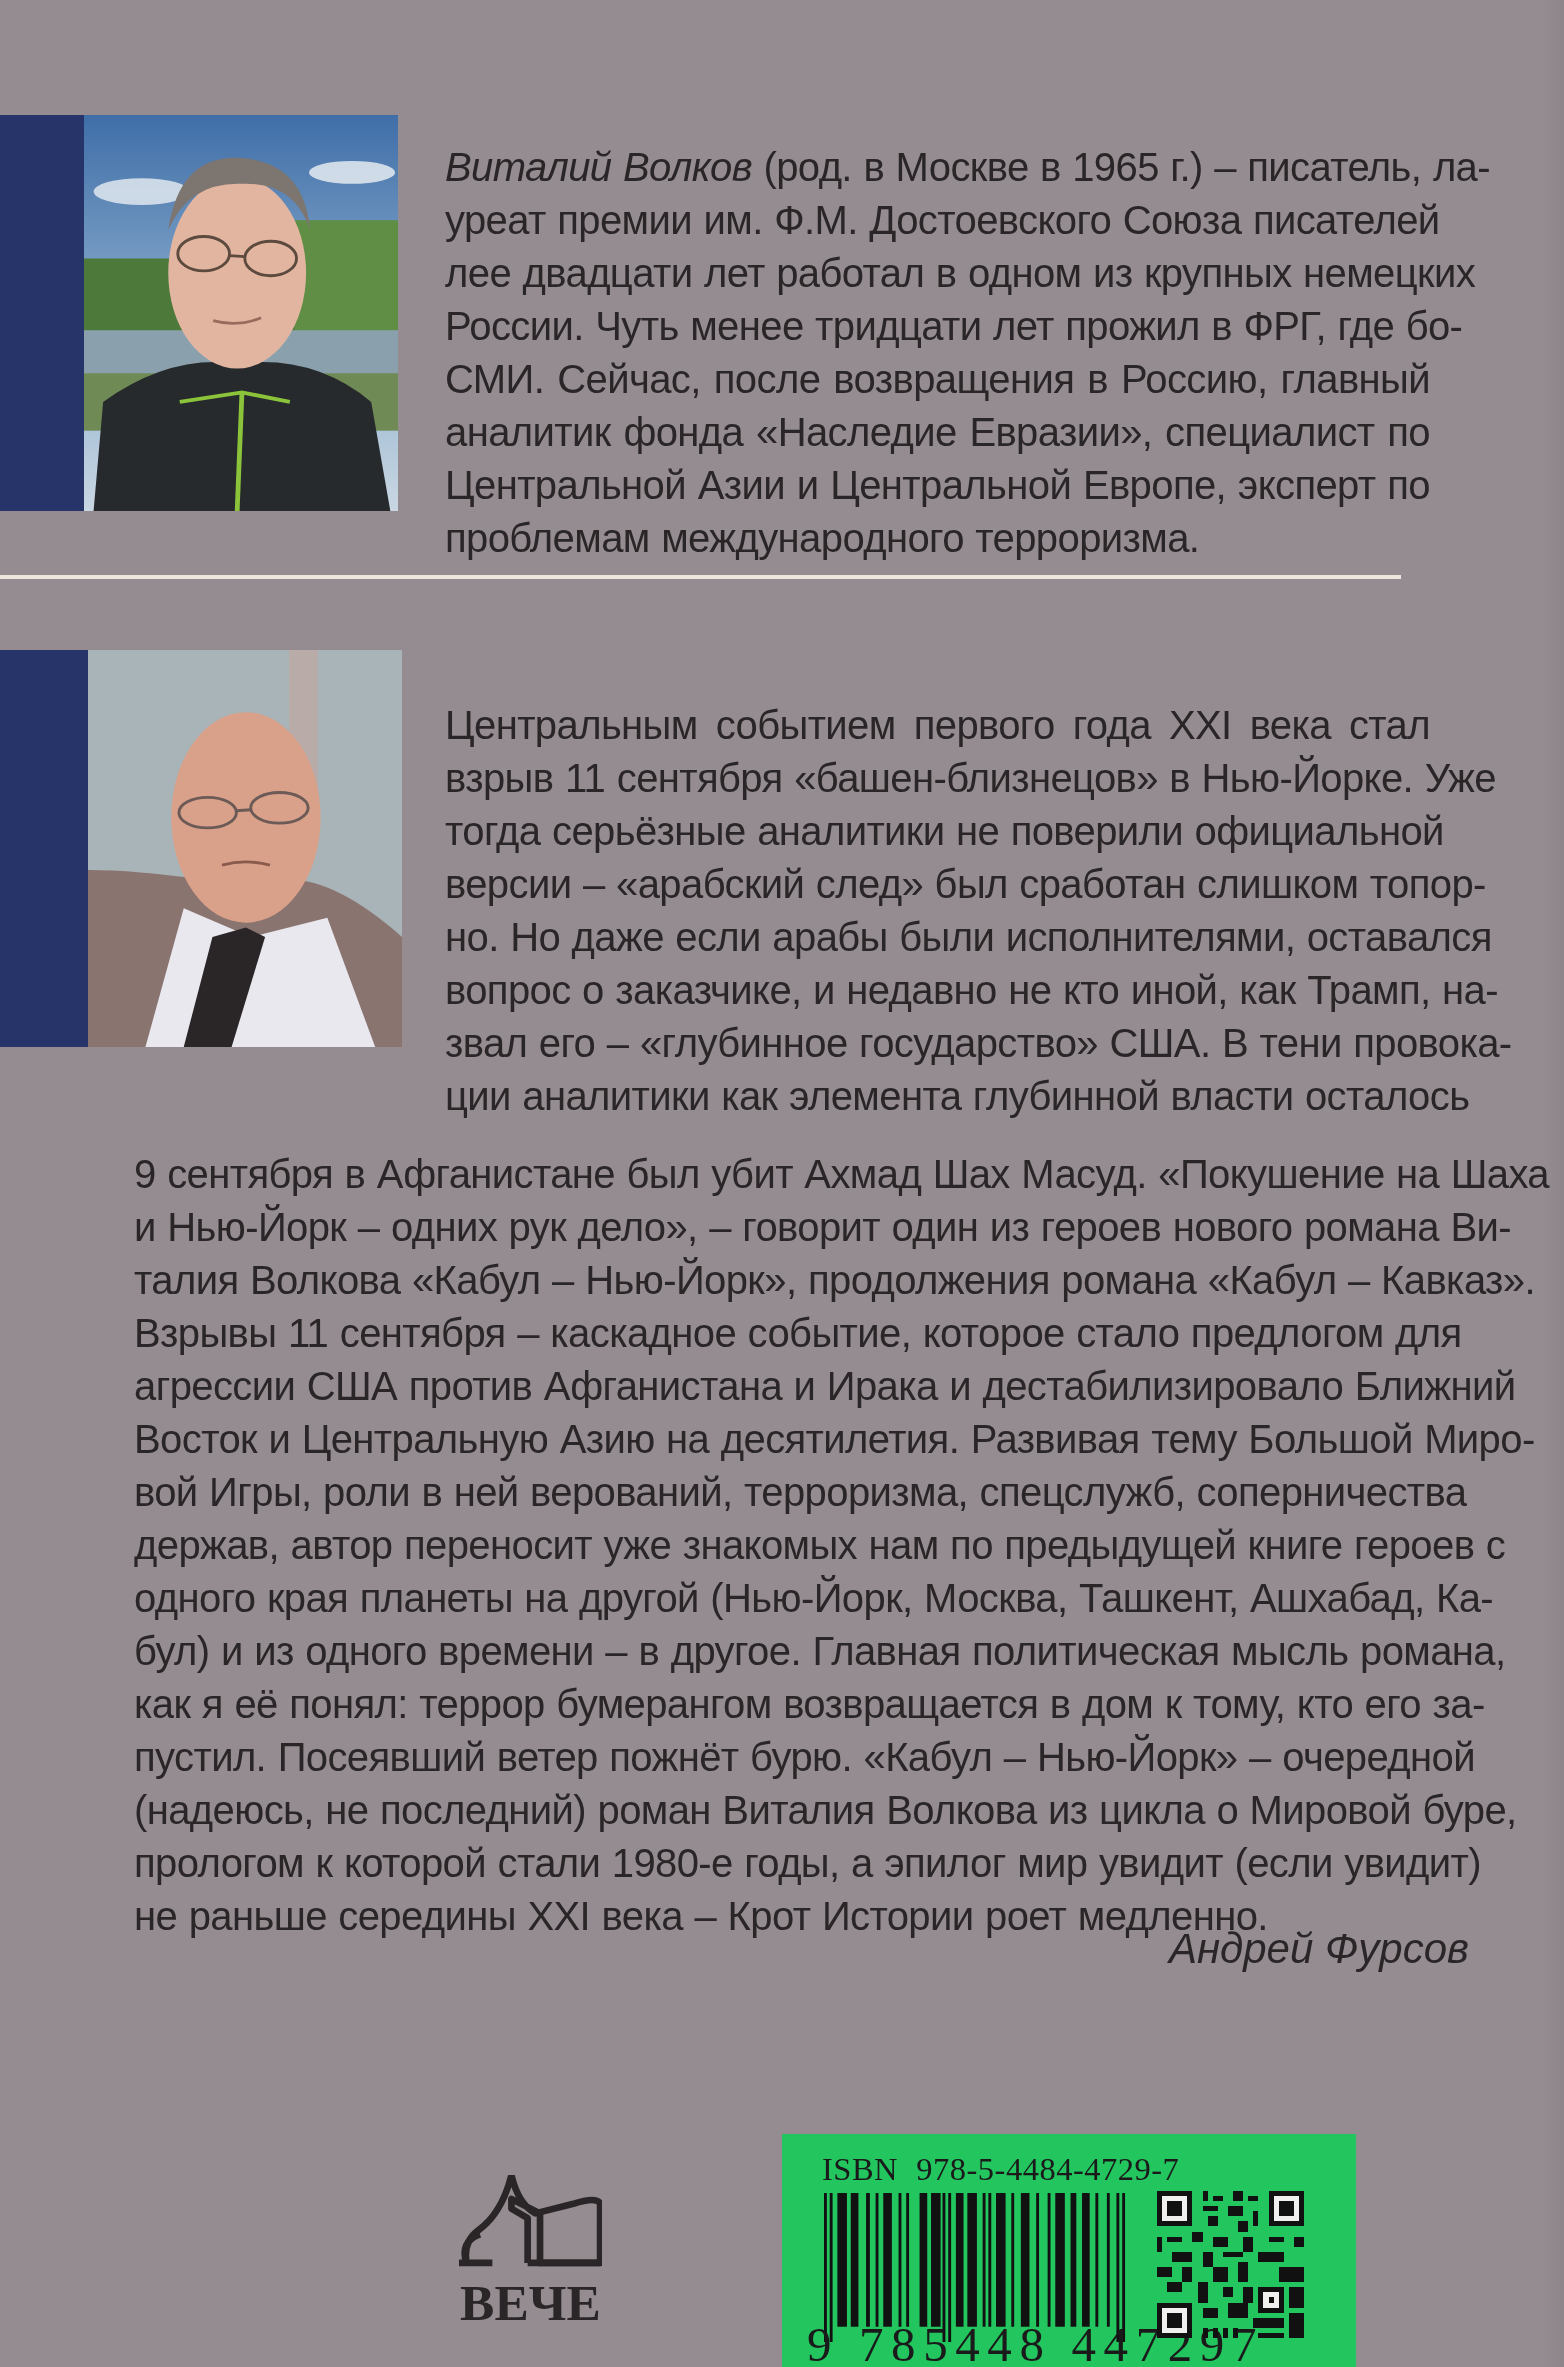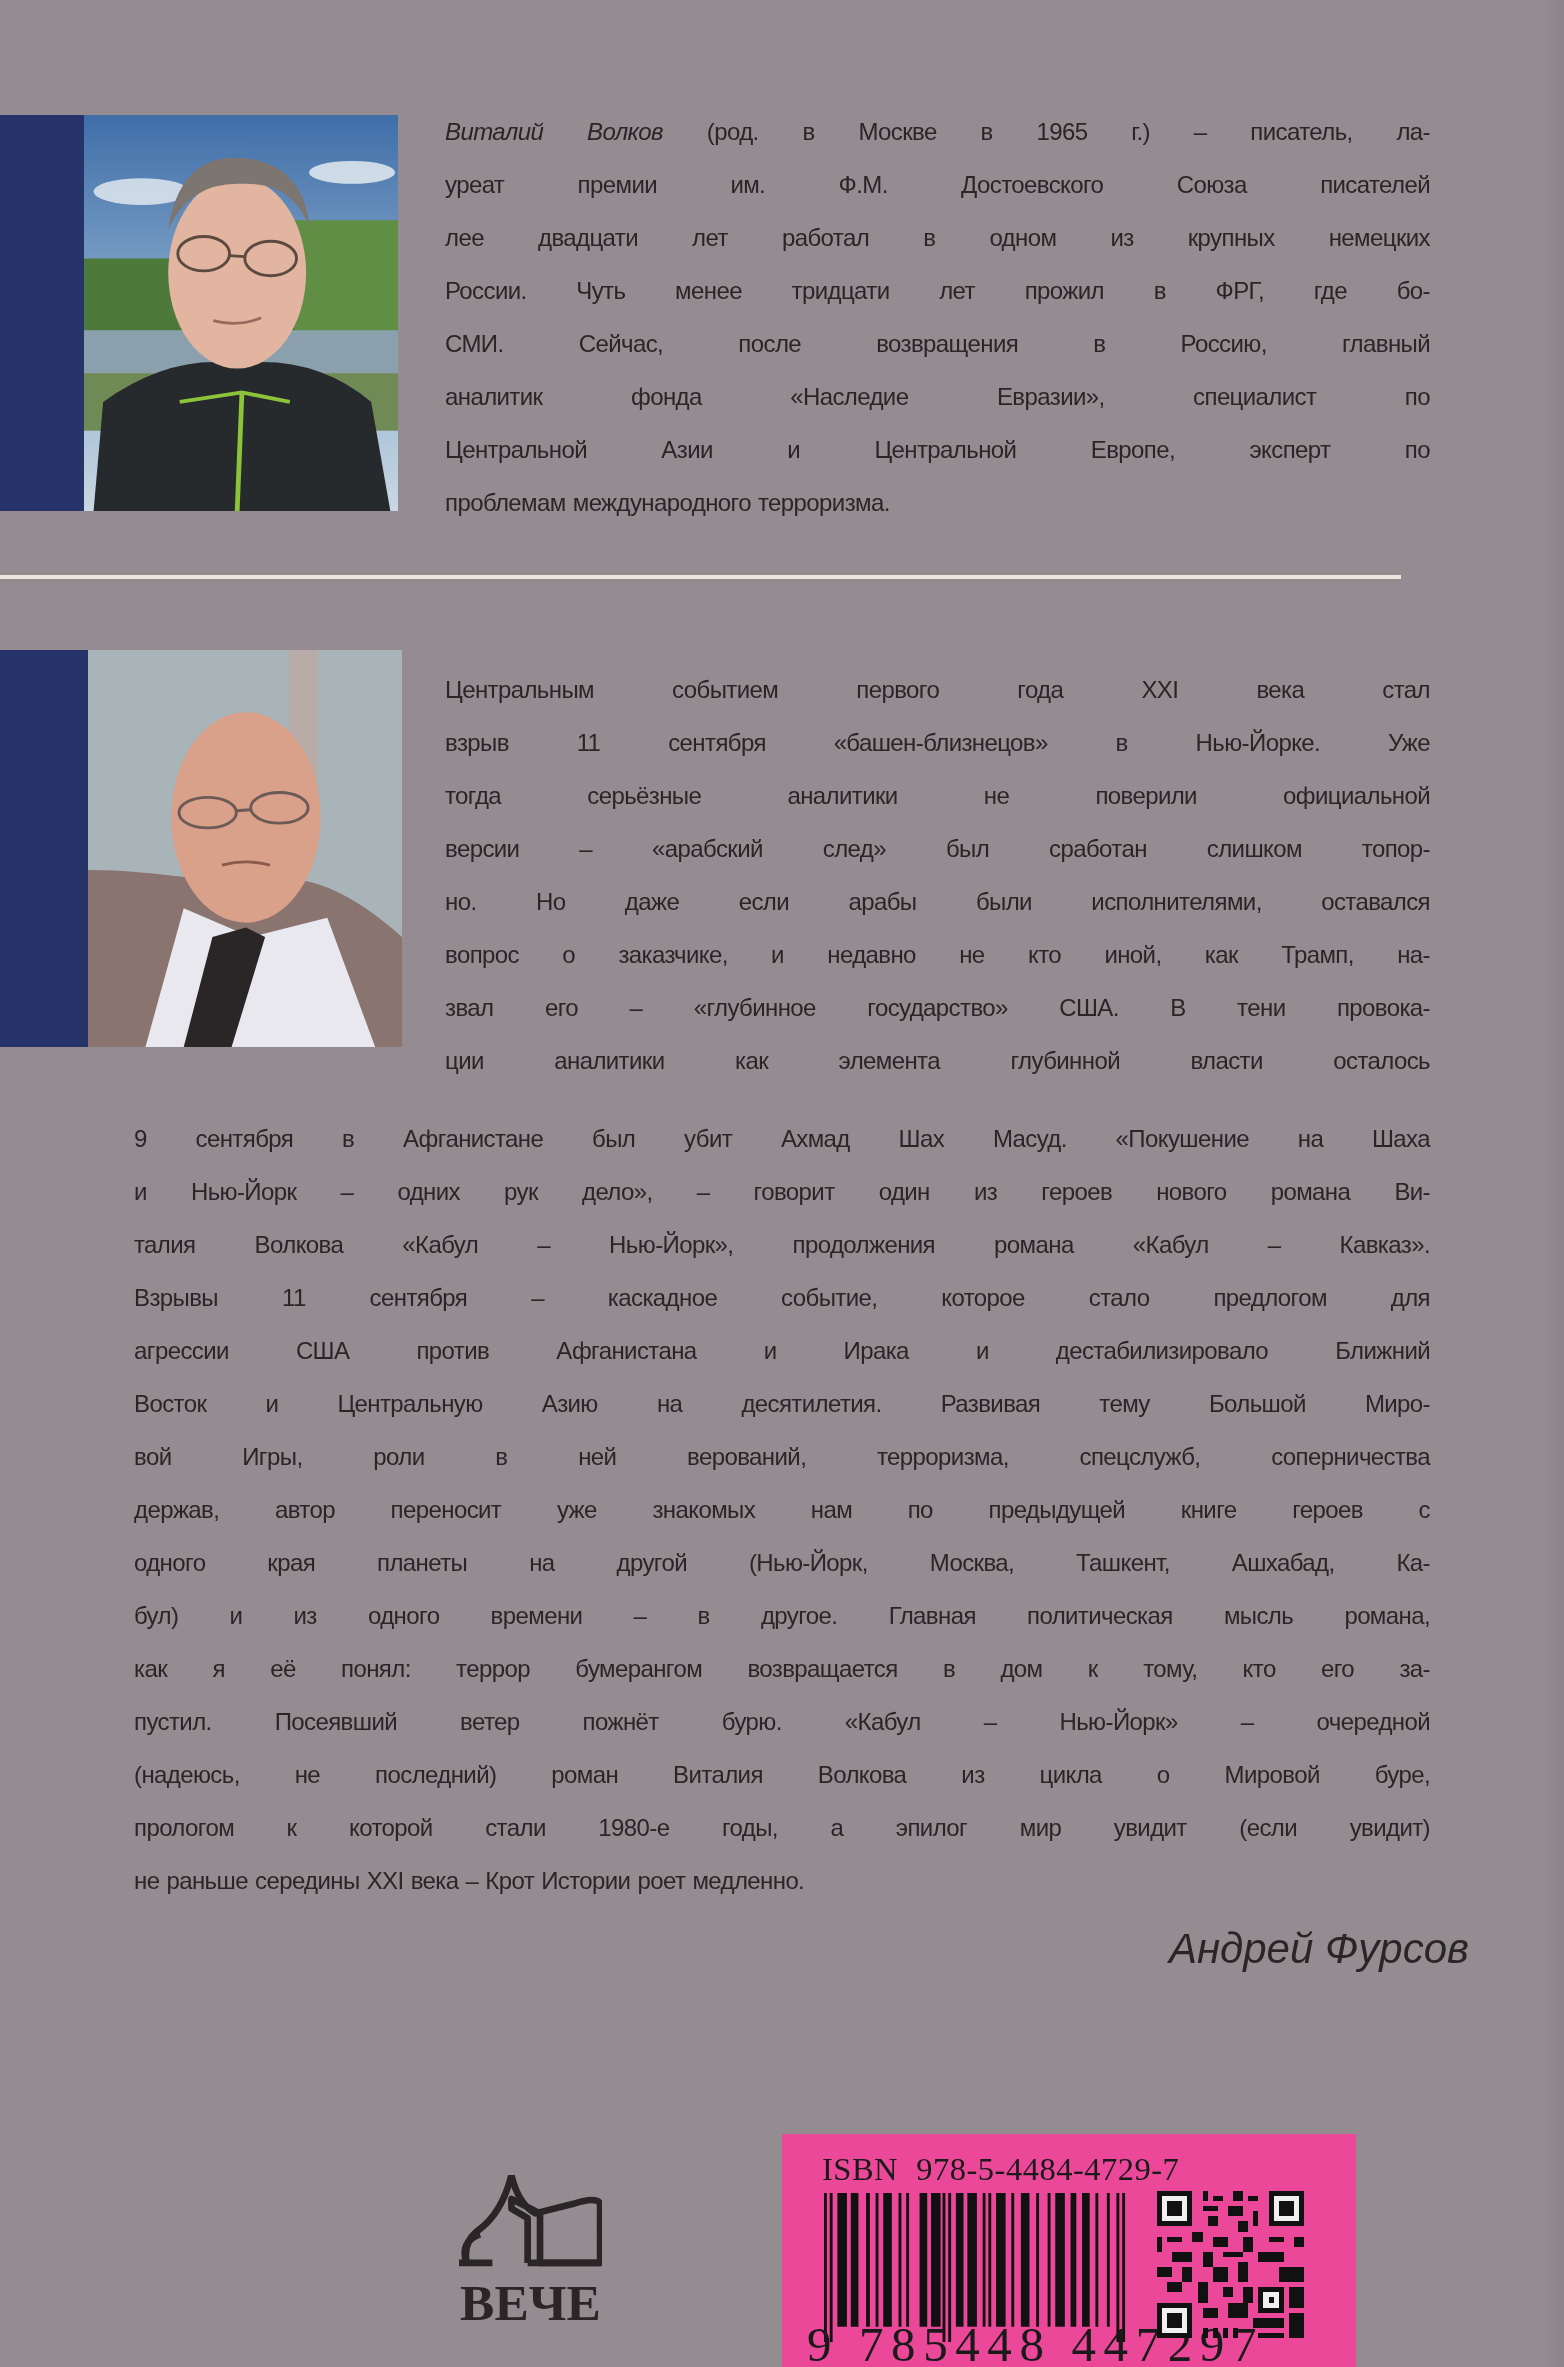--- a/index.html
+++ b/index.html
@@ -8,36 +8,36 @@
     background: #958c91;
     font-family: "Liberation Sans", sans-serif;
     color: #2a2627;
   }
   .spine-shade { position: absolute; right: 0; top: 0; width: 23px; height: 100%;
     background: linear-gradient(to right, rgba(0,0,0,0), rgba(0,0,0,0.06)); }
   .blue-bar { position: absolute; left: 0; background: #26346a; width: 84px; }
   .photo { position: absolute; overflow: hidden; }
   .photo svg { width: 100%; height: 100%; display: block; }
 
-  .text-block { position: absolute; font-size: 24px; line-height: 53px; text-align: justify;
-    letter-spacing: -0.6px; word-spacing: 1px; }
+  .text-block { position: absolute; font-size: 40px; line-height: 53px; text-align: justify;
+    letter-spacing: -0.6px; word-spacing: 1px; margin-top: 36px; }
   .line { display: block; text-align: justify; text-align-last: justify; white-space: nowrap; }
   .line.last { text-align-last: left; }
   .it { font-style: italic; }
 
   .divider { position: absolute; left: 0; top: 575px; width: 1401px; height: 3.8px;
     background: #ece6df; }
 
   .signature { position: absolute; right: 96px; top: 1925px; font-size: 42px; font-style: italic; }
 
   .logo { position: absolute; left: 459px; top: 2175px; width: 143px; height: 153px; }
   .logo svg { width: 100%; height: 100%; }
 
   .barcode-box { position: absolute; left: 782px; top: 2134px; width: 574px; height: 234px;
-    background: #ec4899; }
+    background: #22c55e; }
   .isbn { position: absolute; left: 40px; top: 17px; font-family: "Liberation Serif", serif;
     font-size: 32.5px; letter-spacing: 0.5px; color: #1a1a1a; word-spacing: 9.6px; }
   .bars { position: absolute; left: 42px; top: 59px; width: 302px; height: 149px; }
   .ean-digits { position: absolute; left: 25px; top: 182px; font-family: "Liberation Serif", serif;
     font-size: 49px; letter-spacing: 7.6px; color: #1a1a1a; background: transparent; }
   .qr { position: absolute; left: 375px; top: 57px; width: 147px; height: 147px; }
 </style>
 </head>
 <body>
 

